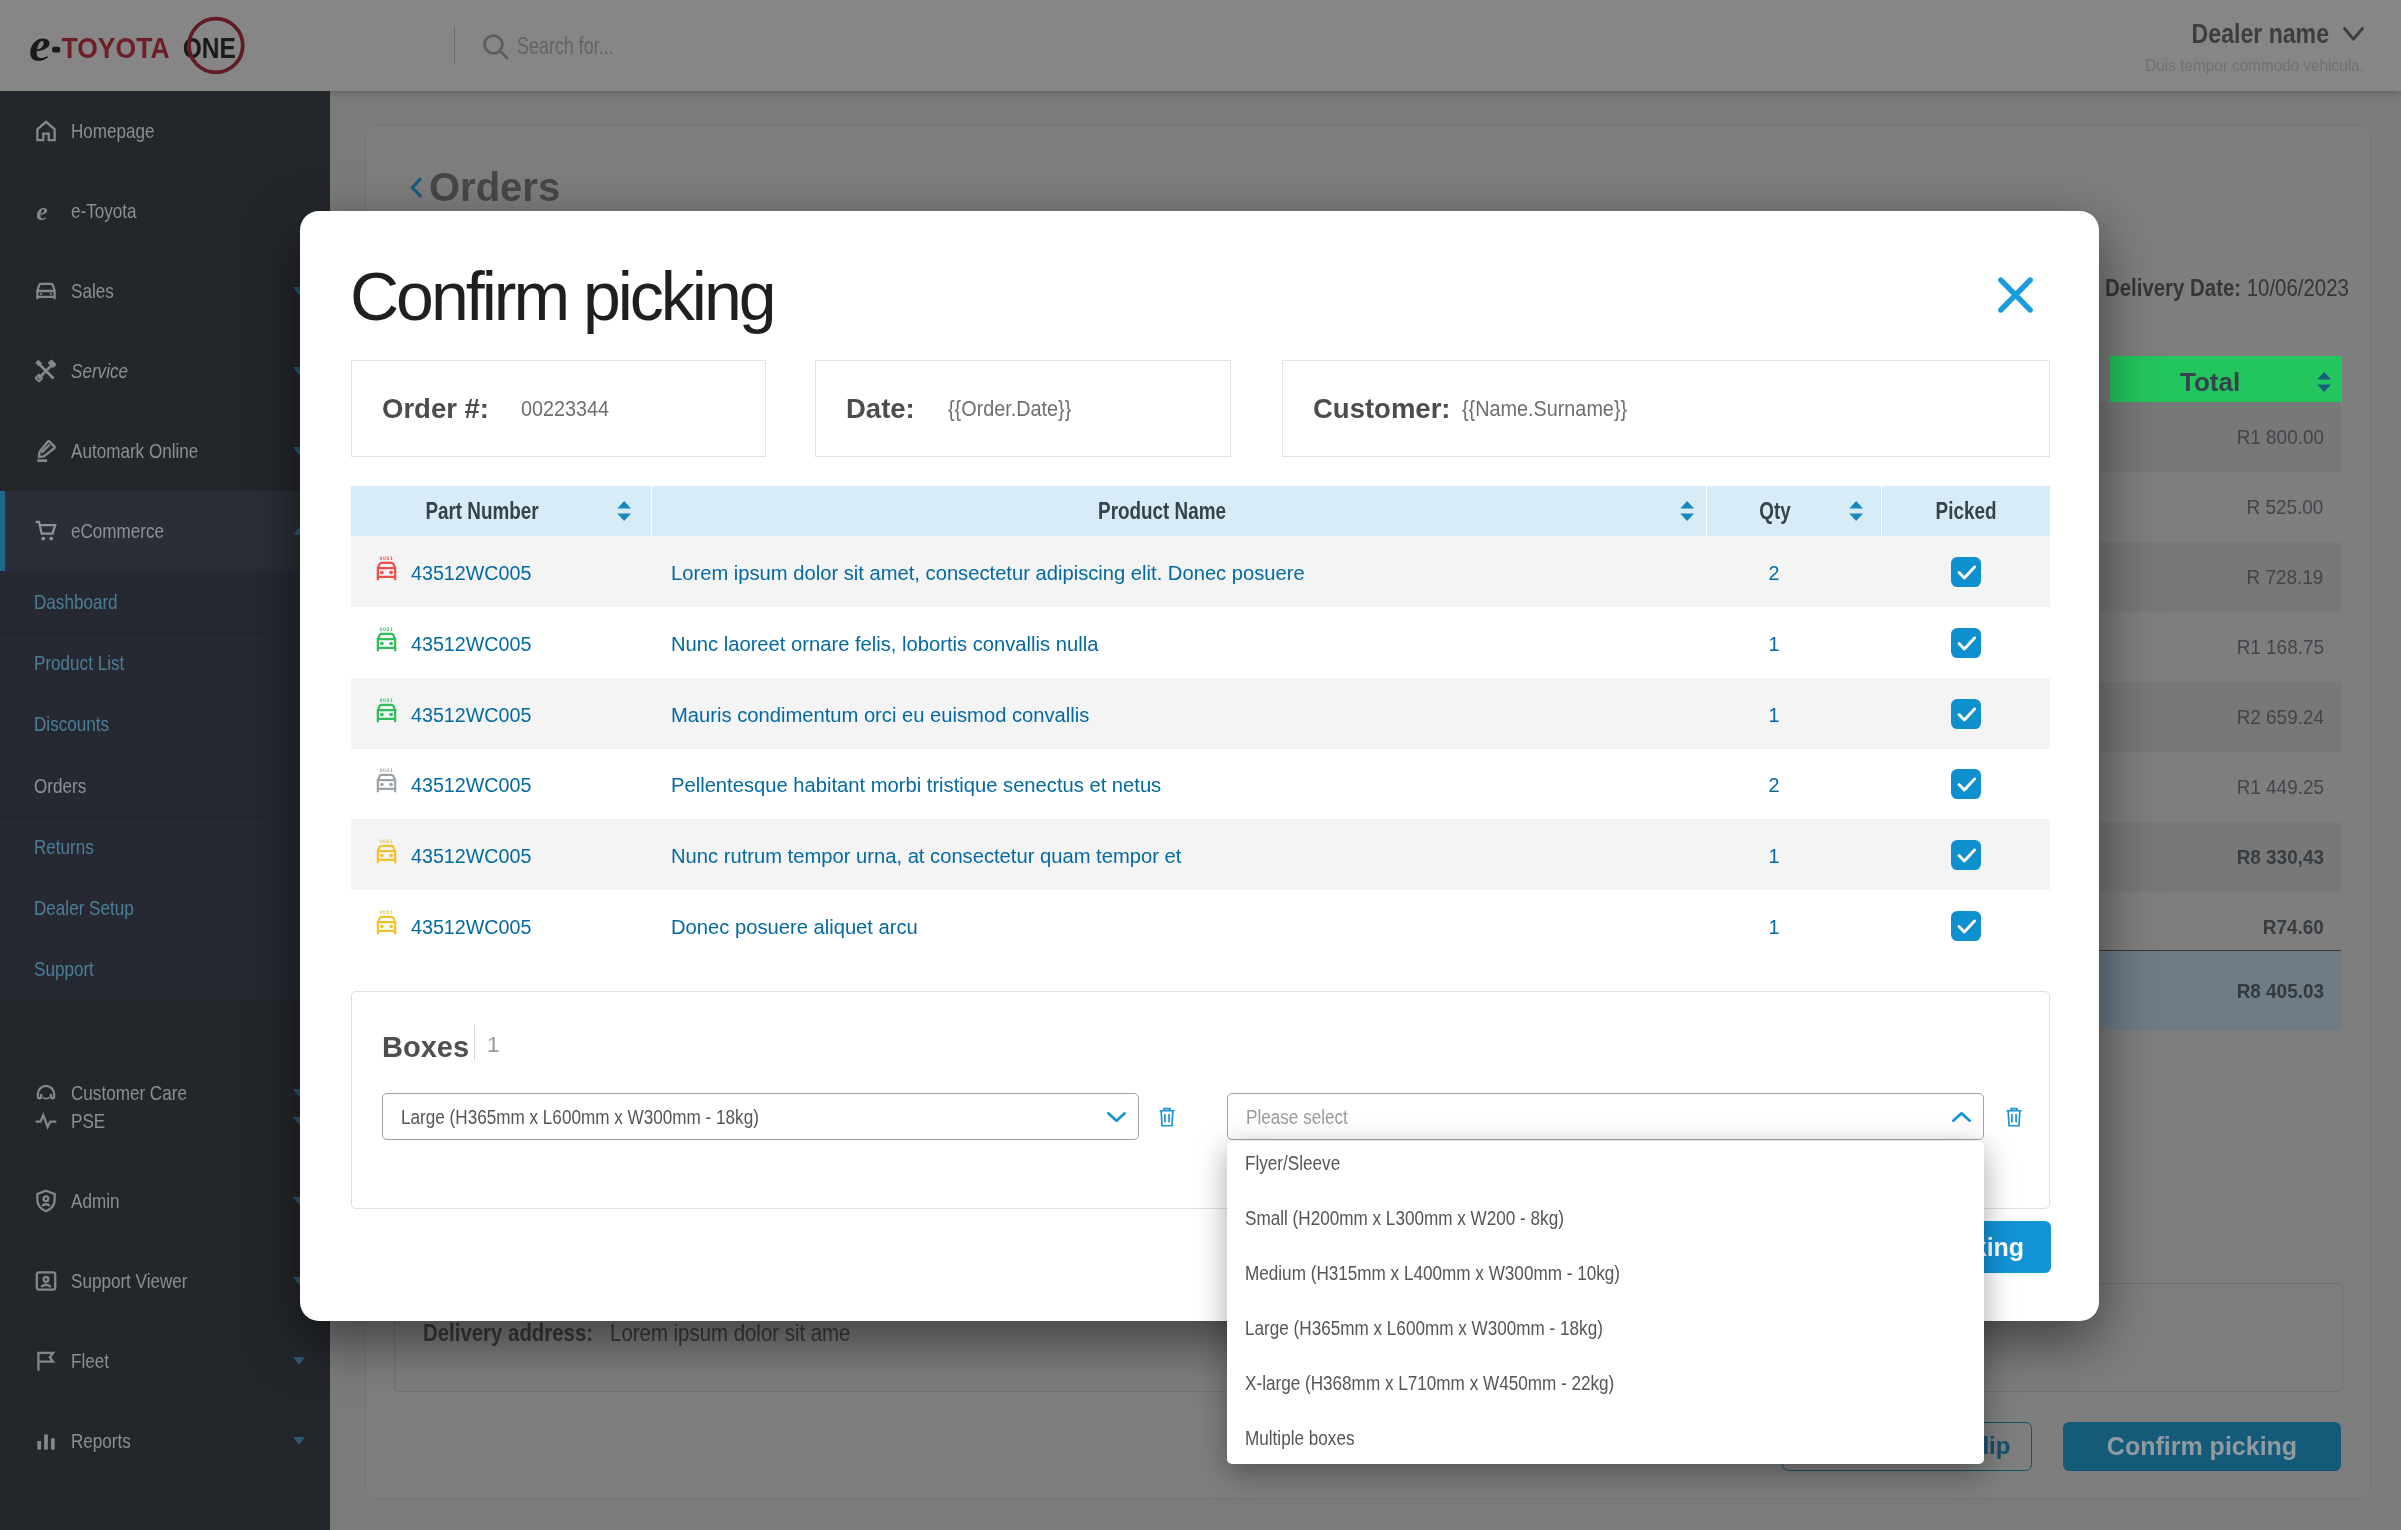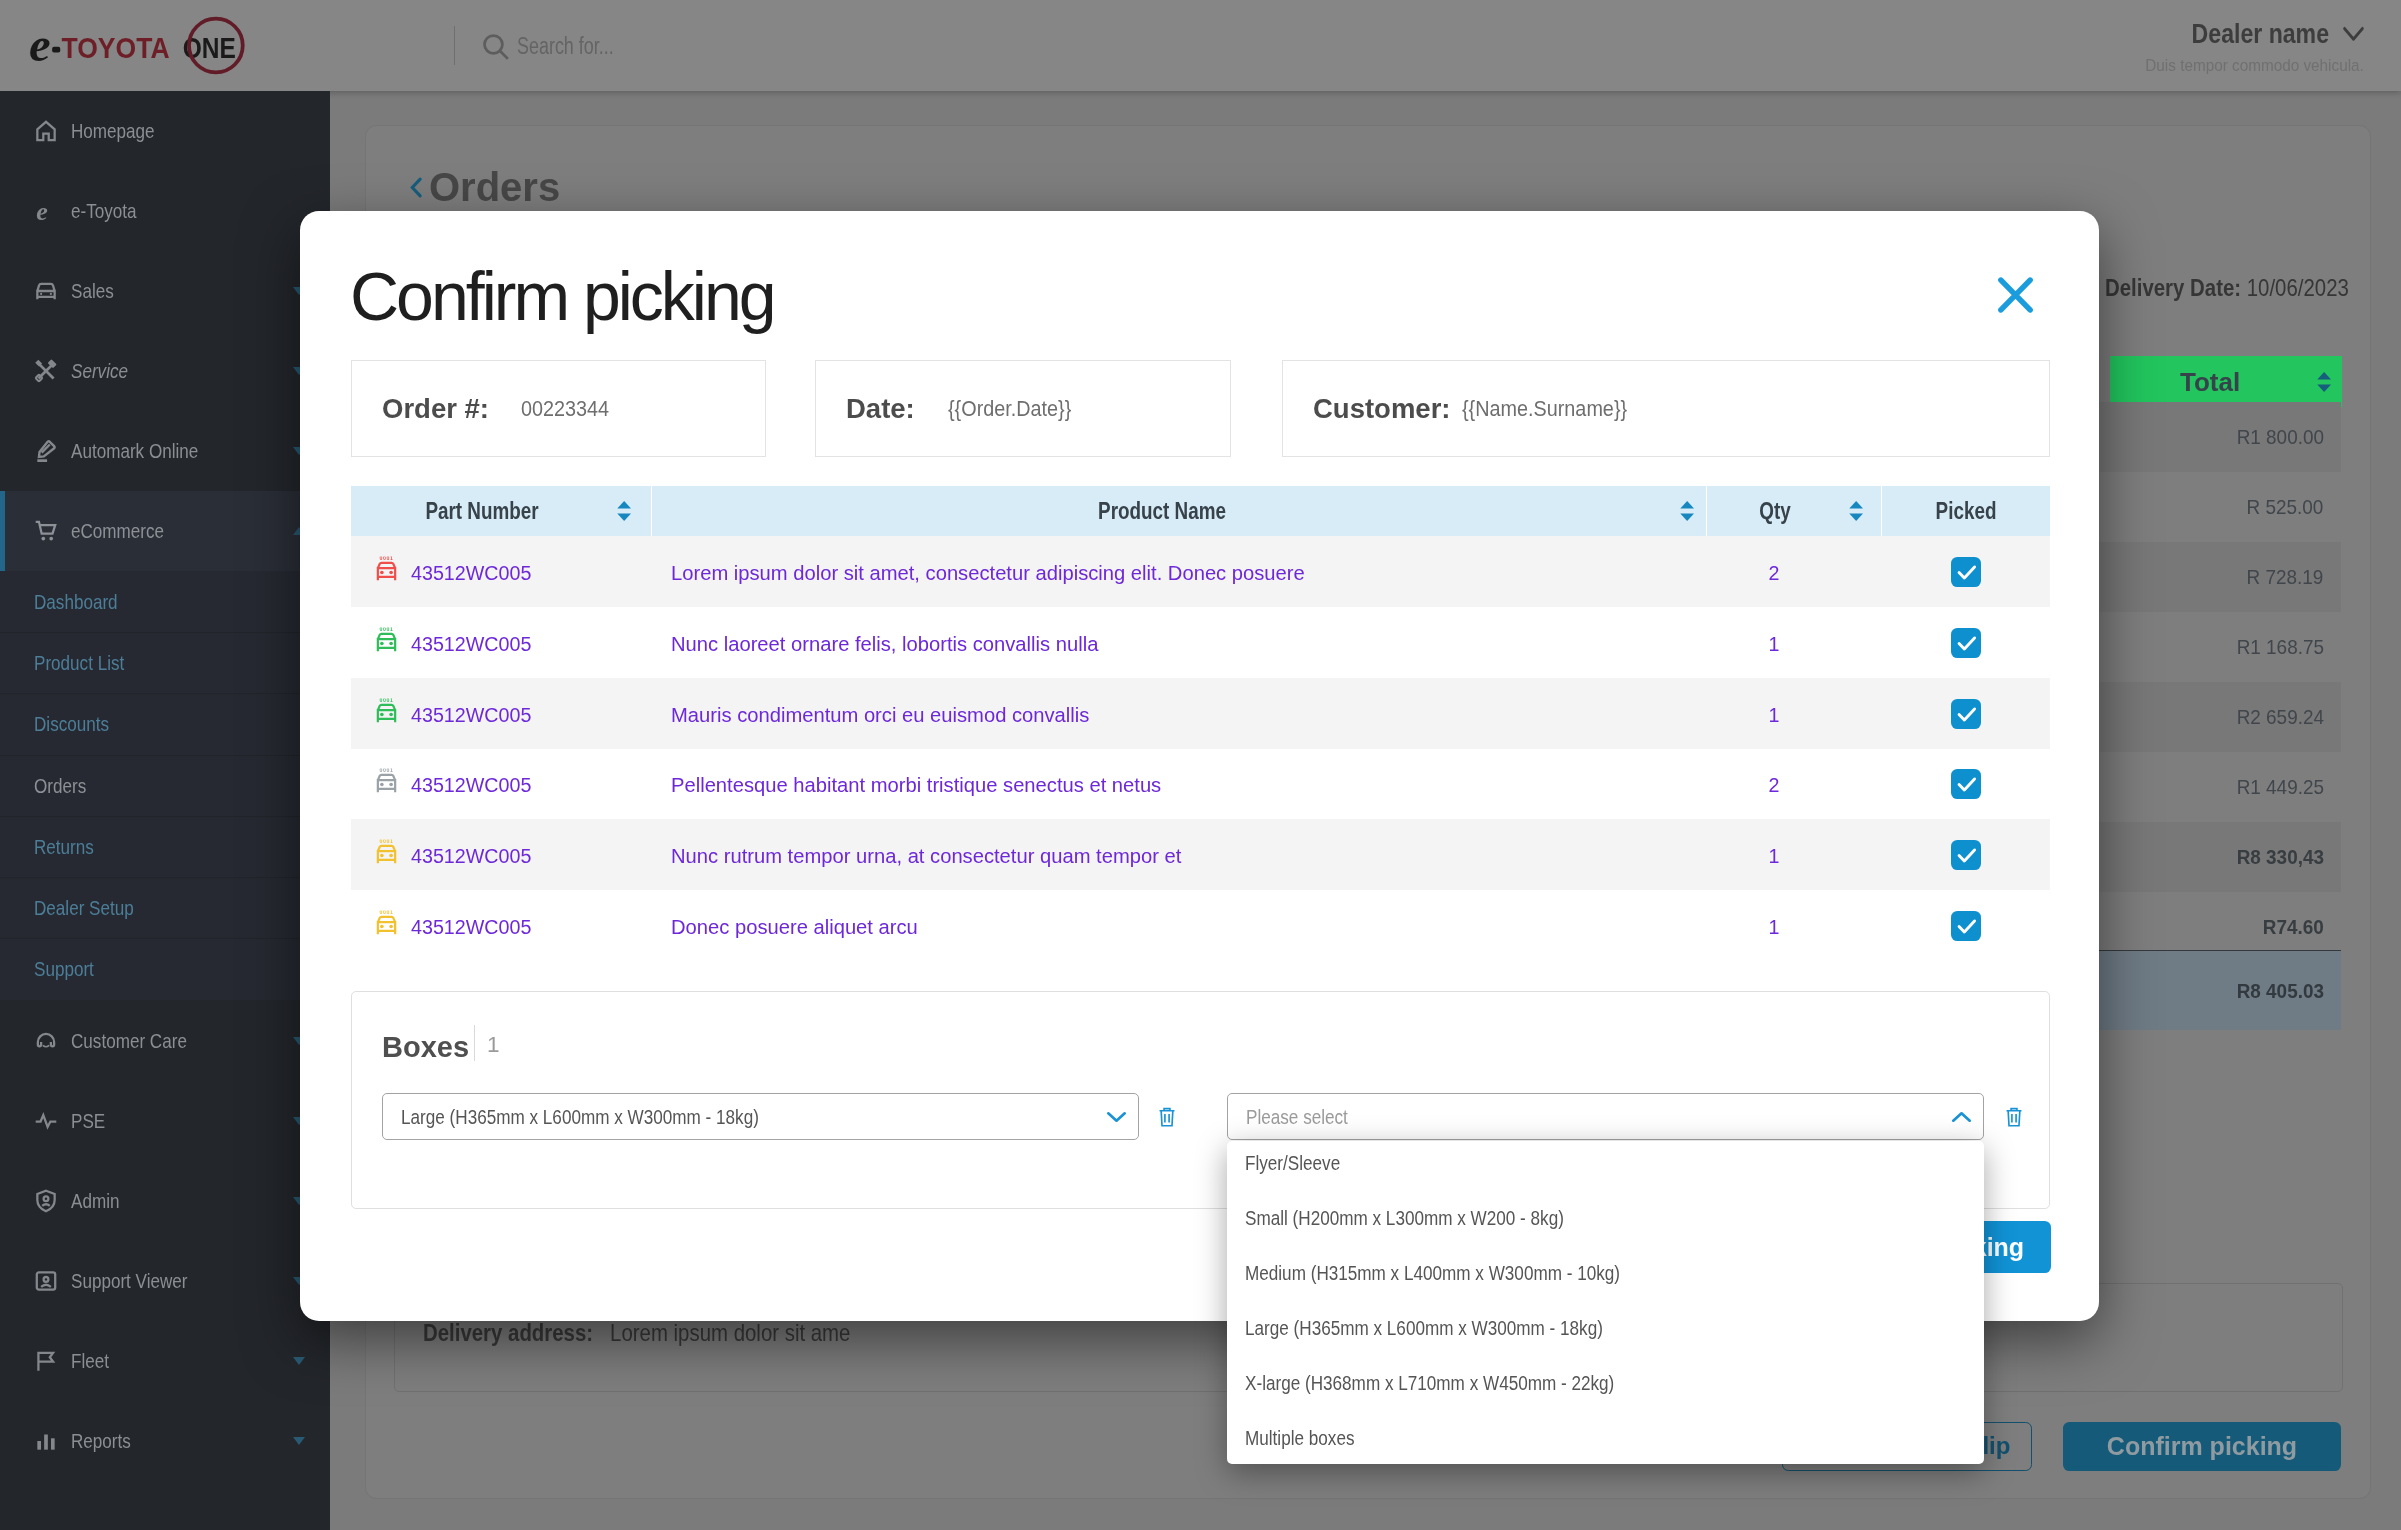--- a/index.html
+++ b/index.html
@@ -47,21 +47,21 @@
   
   #modal { position:absolute; left:300px; top:211px; width:1799px; height:1110px; background:#ffffff; border-radius:19px; z-index:10; box-shadow:0 19px 56px rgba(0,0,0,0.5); }
   #mtitle { position:absolute; left:50px; top:46px; font-size:68px; color:#1f1f1f; letter-spacing:-3px; }
   #mclose { position:absolute; left:1697px; top:66px; width:37px; height:36px; }
   .ibox { position:absolute; top:149px; height:97px; border:1.3px solid #e3e3e3; }
   .ibox .l { position:absolute; left:30px; top:50%; transform:translateY(-50%); font-size:27.5px; font-weight:bold; color:#4c4c4c; }
   .ibox .v { position:absolute; top:50%; transform:translateY(-50%) scaleX(0.88); transform-origin:0 50%; font-size:22.5px; color:#6e6e6e; white-space:nowrap; }
 
   
   #mthead { position:absolute; left:51px; top:275px; width:1699px; height:50px; background:#d8ecf7; font-weight:bold; color:#37424a; font-size:23px; }
-  .mrow { position:absolute; left:51px; width:1699px; height:71px; font-size:19.7px; color:#6d28d9; }
+  .mrow { position:absolute; left:51px; width:1699px; height:71px; font-size:19.7px; color:#0369a1; }
   .mrow.alt { background:#f4f4f5; }
   .mrow .pn { position:absolute; left:60px; top:calc(50% + 1.9px); transform:translateY(-50%); }
   .mrow .pname { position:absolute; left:320px; top:calc(50% + 1.9px); transform:translateY(-50%) scaleX(1.025); transform-origin:0 50%; white-space:nowrap; }
   .mrow .qty { position:absolute; left:1376px; width:94px; text-align:center; top:calc(50% + 1.9px); transform:translateY(-50%); }
   .mrow .car { position:absolute; left:22.5px; top:50%; transform:translateY(-50%); width:25px; height:31px; }
   .cbx { position:absolute; left:1600px; top:50%; transform:translateY(-50%); width:30px; height:30px; background:#0e90cf; border-radius:6.3px; }
 
   
   #boxsec { position:absolute; left:51px; top:780px; width:1699px; height:218px; border:1.3px solid #dfdfdf; border-radius:5px; }
   #boxsec .bt { position:absolute; left:30px; top:39px; font-size:29px; font-weight:bold; color:#4f4f4f; }
@@ -223,21 +223,21 @@
   <div class="sitem" style="top:786px;">
       <div class="lb">Dealer Setup</div>
     </div>
   <div class="sitem" style="top:725px;">
       <div class="lb">Returns</div>
     </div>
   <div class="sitem" style="top:847px;">
       <div class="lb">Support</div>
     </div>
 
-  <div class="mitem" style="top:910px;">
+  <div class="mitem" style="top:962px;">
     <svg class="ic" viewBox="0 0 24 24" fill="none" stroke="#84888d" stroke-width="2.1">
         <path d="M4.5 13 A7.5 7.5 0 0 1 19.5 13 M4.5 13 V15.5 A1.5 1.5 0 0 0 7.5 15.5 V13 M19.5 13 V15.5 A1.5 1.5 0 0 1 16.5 15.5 V13"></path>
         <path d="M9 16 Q12 18.5 15 16" stroke-width="1.4"></path>
       </svg>
     <div class="lb">Customer Care</div>
     <div class="chev"></div>
   </div>
   <div class="mitem" style="top:990px;">
     <svg class="ic" viewBox="0 0 24 24" fill="none" stroke="#84888d" stroke-width="2.1">
         <path d="M2.5 12.5 H7 L9.5 6.5 L13.5 17.5 L16 12.5 H21.5"></path>

